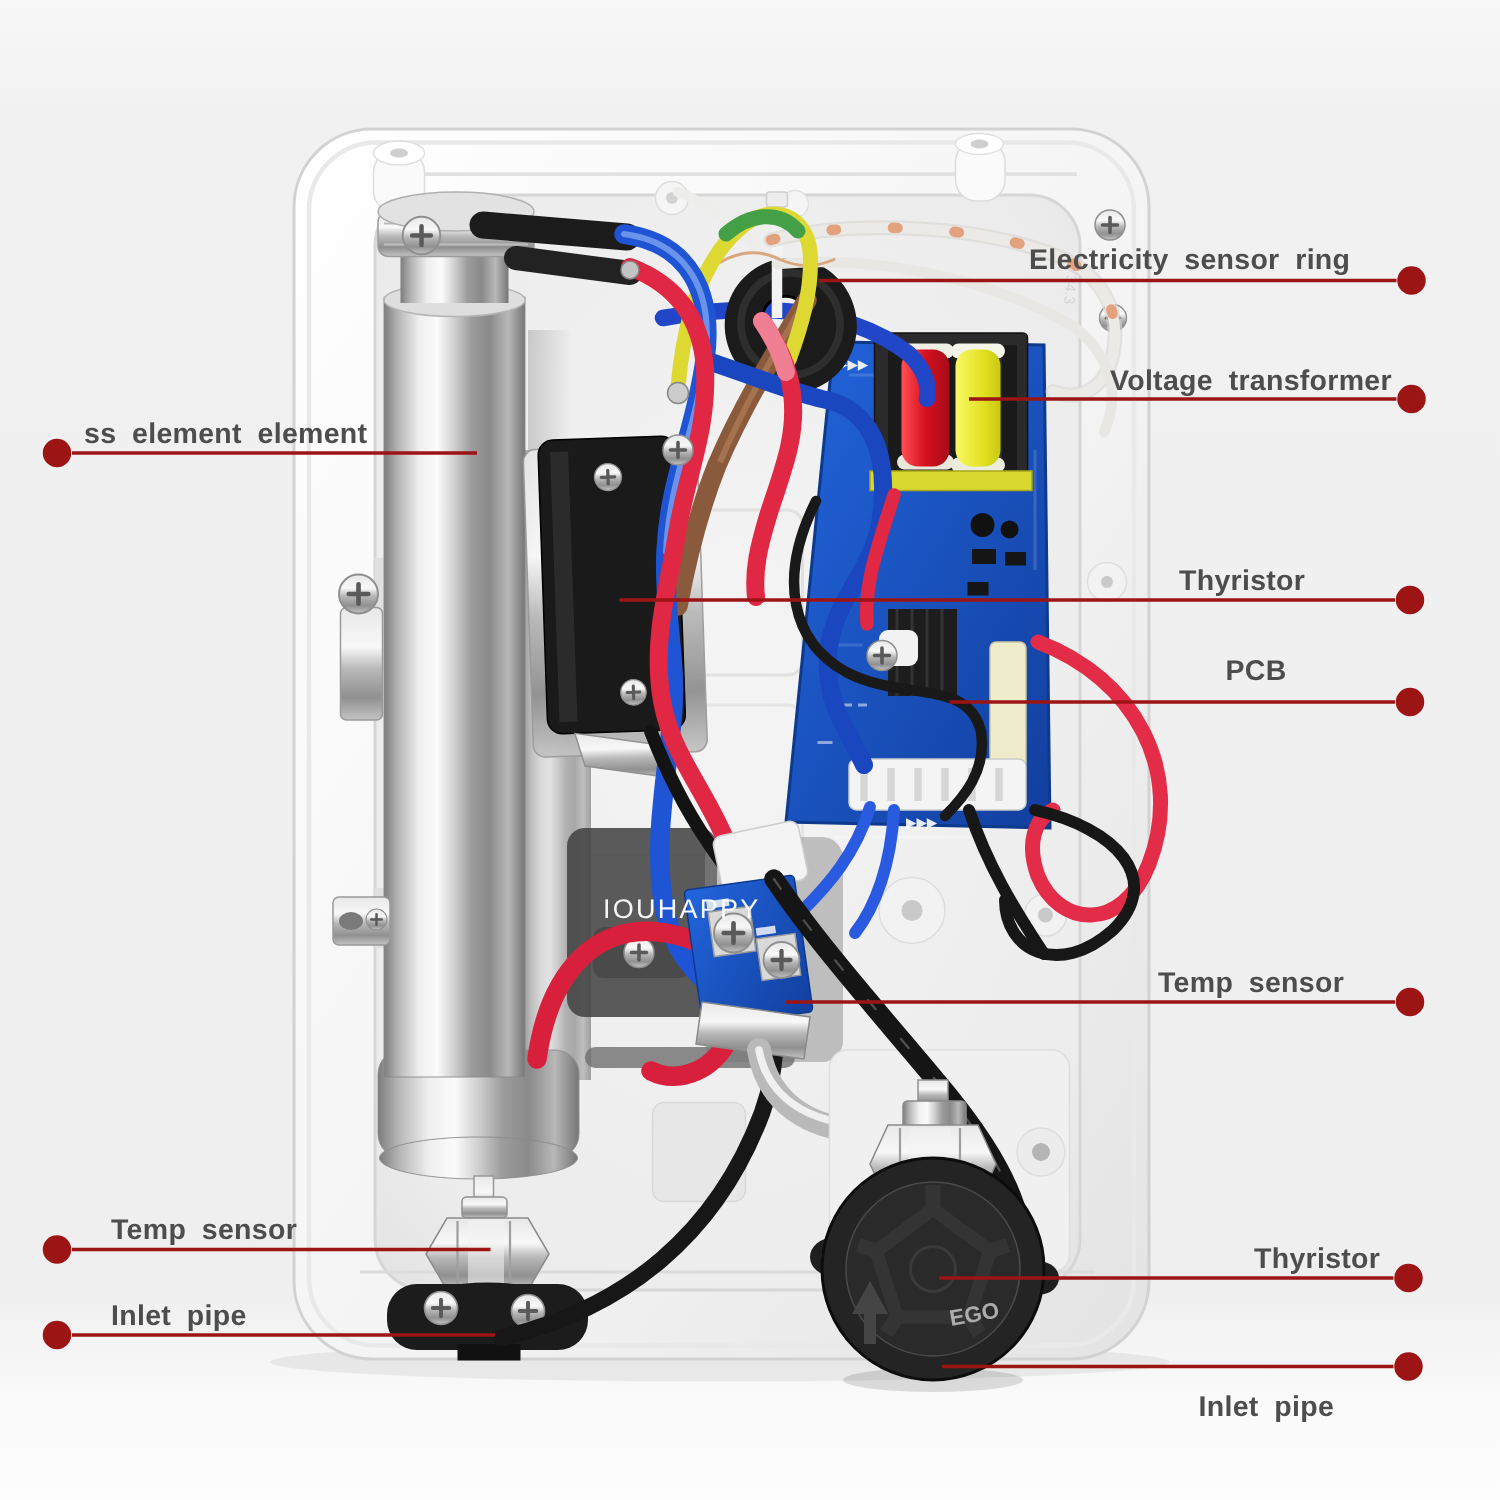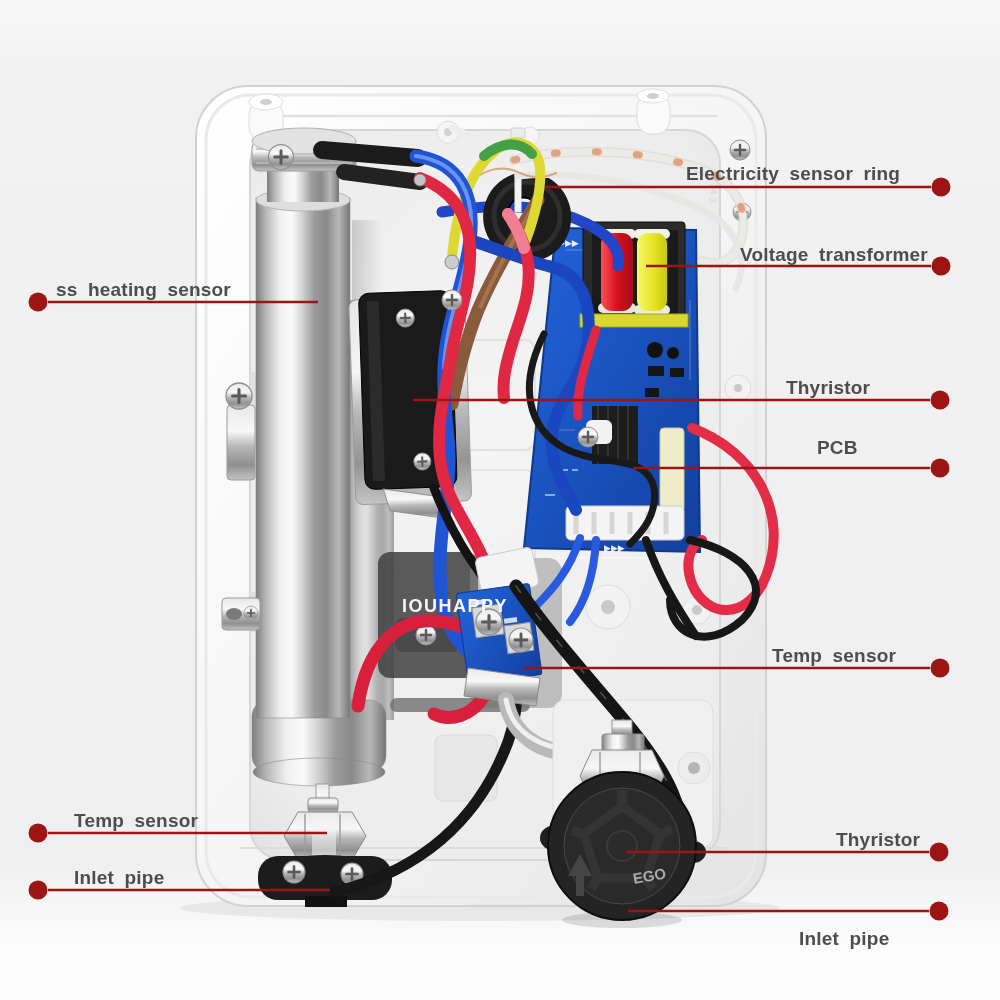--- a/index.html
+++ b/index.html
@@ -22,21 +22,21 @@
   .lbl-thermo{left:786px;top:377px}
   .lbl-pcb{left:817px;top:437px}
   .lbl-tsr{left:772px;top:645px}
   .lbl-tsl{left:74px;top:810px}
   .lbl-outlet{left:74px;top:867px}
   .lbl-thy{left:836px;top:829px}
   .lbl-inlet{left:799px;top:928px}
   .callout-line{stroke:var(--annotation-line-color);stroke-width:2.3}
   .callout-dot{fill:var(--annotation-dot-color)}
   .wm{position:absolute;left:402px;top:596px;color:#ffffff;font-size:18px;
-      letter-spacing:1.5px;opacity:.95;font-weight:700}
+      letter-spacing:1.5px;opacity:.95;font-weight:400}
 </style>
 </head>
 <body>
 
 <div class="scene">
 
 <svg class="art" width="1000" height="1000" viewBox="0 0 1000 1000">
   <defs>
     <linearGradient id="gChrome" x1="0" y1="0" x2="1" y2="0">
       <stop offset="0" stop-color="#7d7d7d"></stop>
@@ -344,21 +344,21 @@
     <circle class="callout-dot" cx="38" cy="890" r="9.5"></circle>
     <line class="callout-line" x1="626" y1="852" x2="929" y2="852"></line>
     <circle class="callout-dot" cx="939" cy="852" r="9.5"></circle>
     <line class="callout-line" x1="628" y1="911" x2="929" y2="911"></line>
     <circle class="callout-dot" cx="939" cy="911" r="9.5"></circle>
   </g>
 </svg>
 
 <div class="label lbl-elr">Electricity sensor ring</div>
 <div class="label lbl-vt">Voltage transformer</div>
-<div class="label lbl-she">ss heating sensor</div>
+<div class="label lbl-she">ss element element</div>
 <div class="label lbl-thermo">Thyristor</div>
 <div class="label lbl-pcb">PCB</div>
 <div class="label lbl-tsr">Temp sensor</div>
 <div class="label lbl-tsl">Temp sensor</div>
 <div class="label lbl-outlet">Inlet pipe</div>
 <div class="label lbl-thy">Thyristor</div>
 <div class="label lbl-inlet">Inlet pipe</div>
 
 <div class="wm">IOUHAPPY</div>
 

